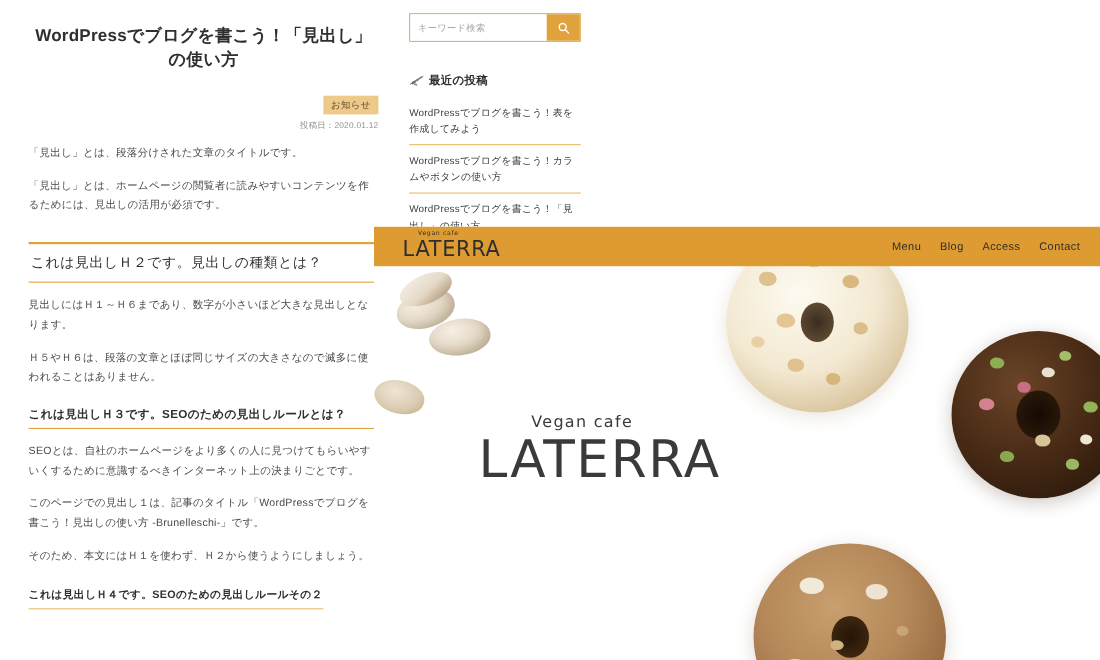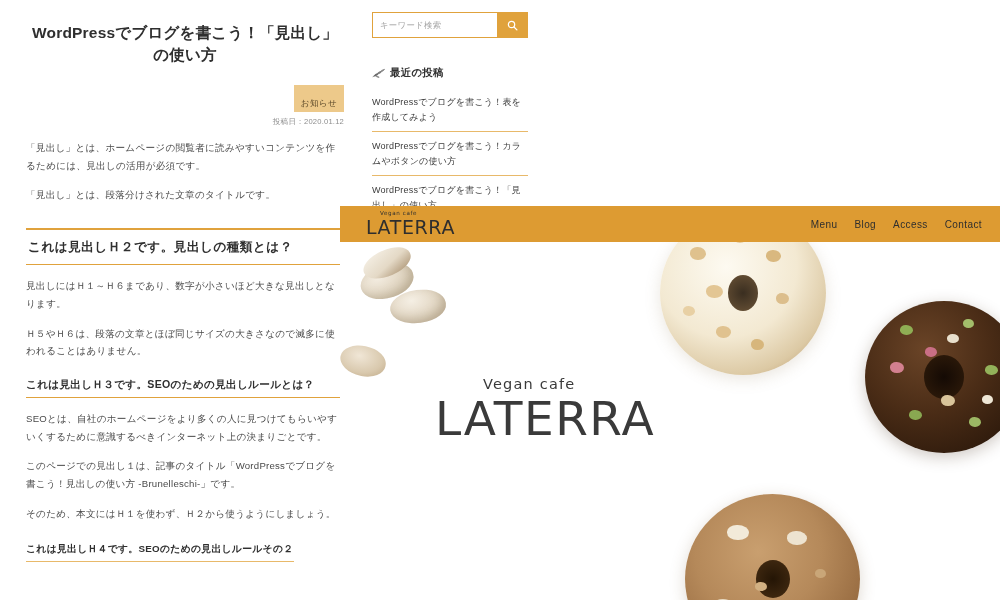--- a/index.html
+++ b/index.html
@@ -44,42 +44,42 @@
   .meta-row {
     margin-top: 20px;
     text-align: right;
   }
   .badge {
     display: inline-block;
     background: #edc98a;
     color: #5d4a2a;
     font-size: 8.5px;
     line-height: 1;
-    padding: 14px 7px 4px;
+    padding: 4px 7px 4px;
     letter-spacing: 0.4px;
   }
   .post-date {
     display: block;
     font-size: 7.6px;
     color: #8d8d8d;
     margin-top: 5px;
     letter-spacing: 0.2px;
   }
 
   .para {
     font-size: 9.6px;
     line-height: 1.85;
     color: #4a4a4a;
     margin-top: 12px;
     letter-spacing: 0.25px;
   }
 
   h2.hd2 {
     font-size: 12.6px;
-    font-weight: bold;
+    font-weight: normal;
     color: #2f2f2f;
     letter-spacing: 0.5px;
     border-top: 2px solid #e0a23c;
     border-bottom: 1px solid #e0a23c;
     padding: 9px 2px 8px;
     margin-top: 24px;
     margin-bottom: 4px;
   }
 
   h3.hd3 {
@@ -270,22 +270,22 @@
 
   <div class="article-col">
 
     <div class="article-title">WordPressでブログを書こう！「見出し」の使い方</div>
 
     <div class="meta-row">
       <span class="badge">お知らせ</span>
       <span class="post-date">投稿日：2020.01.12</span>
     </div>
 
+    <p class="para">「見出し」とは、段落分けされた文章のタイトルです。</p>
     <p class="para">「見出し」とは、ホームページの閲覧者に読みやすいコンテンツを作るためには、見出しの活用が必須です。</p>
-    <p class="para">「見出し」とは、段落分けされた文章のタイトルです。</p>
 
     <h2 class="hd2">これは見出しＨ２です。見出しの種類とは？</h2>
     <p class="para">見出しにはＨ１～Ｈ６まであり、数字が小さいほど大きな見出しとなります。</p>
     <p class="para">Ｈ５やＨ６は、段落の文章とほぼ同じサイズの大きさなので滅多に使われることはありません。</p>
 
     <h3 class="hd3">これは見出しＨ３です。SEOのための見出しルールとは？</h3>
     <p class="para">SEOとは、自社のホームページをより多くの人に見つけてもらいやすいくするために意識するべきインターネット上の決まりごとです。</p>
     <p class="para">このページでの見出し１は、記事のタイトル「WordPressでブログを書こう！見出しの使い方 -Brunelleschi-」です。</p>
     <p class="para">そのため、本文にはＨ１を使わず、Ｈ２から使うようにしましょう。</p>
 

